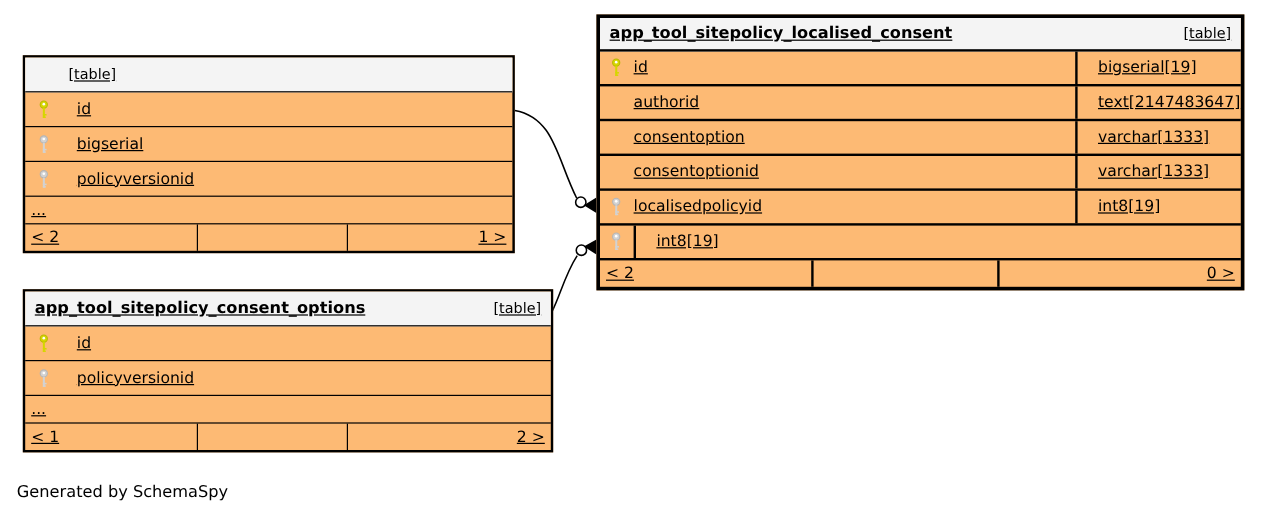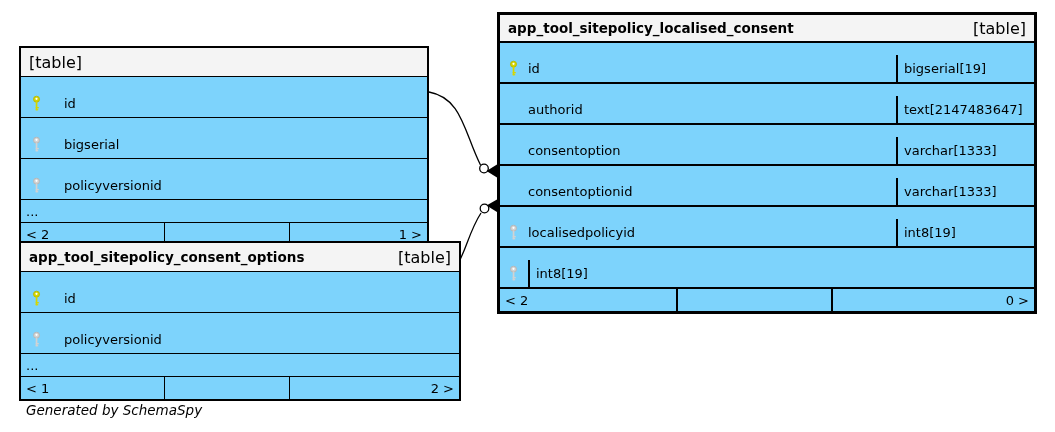--- a/index.html
+++ b/index.html
@@ -2,51 +2,51 @@
 <html><head>
 <meta charset="utf-8">
 <style>
   html,body{margin:0;padding:0;}
   body{
     width:1055px;height:432px;position:relative;background:#ffffff;
     font-family:"DejaVu Sans","Liberation Sans",sans-serif;color:#000;
     overflow:hidden;
   }
   .edges{position:absolute;left:0;top:0;pointer-events:none;}
-  .tbl{position:absolute;background:#7dd3fc;border:2px solid #000;box-sizing:border-box;font-size:13px;}
+  .tbl{position:absolute;background:#fdba74;border:2px solid #000;box-sizing:border-box;font-size:13px;text-decoration:underline;}
   #t1{left:19px;top:46px;width:410px;}
   #t2{left:19px;top:241px;width:442px;}
   #t3{left:497px;top:12px;width:540px;border-width:3px;}
   .tbl-head{height:28px;background:#f4f4f4;border-bottom:1px solid #000;
     display:flex;align-items:center;justify-content:space-between;padding:0 8px;}
   #t3 .tbl-head{height:26px;border-bottom-width:2px;}
   .tbl-name{font-weight:bold;font-size:13.5px;white-space:nowrap;}
-  .tbl-tag{font-size:16px;white-space:nowrap;}
-  .tbl-row{height:28px;border-bottom:1px solid #000;display:flex;align-items:center;padding-left:11px;margin-top:12px;}
+  .tbl-tag{font-size:12px;white-space:nowrap;margin-left:28px;}
+  .tbl-row{height:28px;border-bottom:1px solid #000;display:flex;align-items:center;padding-left:11px;}
   #t3 .tbl-row{height:27px;border-bottom-width:2px;padding-left:9px;}
   .key{width:32px;display:flex;align-items:center;flex:0 0 auto;}
   #t3 .key{width:19px;}
   .name-cell{flex:1;white-space:nowrap;}
   .type-cell{width:138px;flex:0 0 auto;border-left:2px solid #000;align-self:stretch;
-    display:flex;align-items:center;padding-left:6px;box-sizing:border-box;white-space:nowrap;}
+    display:flex;align-items:center;padding-left:17px;box-sizing:border-box;white-space:nowrap;}
   .dots-row{height:22px;border-bottom:1px solid #000;display:flex;align-items:center;padding-left:5px;}
   .tbl-footer{height:22px;display:flex;align-items:stretch;}
   .fc{display:flex;align-items:center;padding:0 5px;box-sizing:border-box;}
   .fc-left{width:143px;}
   .fc-mid{width:125px;border-left:1px solid #000;}
   .fc-right{flex:1;border-left:1px solid #000;justify-content:flex-end;}
   #t3 .fc-left{width:176px;}
   #t3 .fc-mid{width:155px;border-left-width:2px;}
   #t3 .fc-right{border-left-width:2px;}
   .k-hole{fill:#fff;}
   .pk .k-head{fill:#d6d600;stroke:#b8b800;stroke-width:.9;}
   .pk .k-stem{fill:#d6d600;}
   .fk .k-head{fill:#d2d2d2;stroke:#b5b5b5;stroke-width:.9;}
   .fk .k-stem{fill:#d2d2d2;}
-  .note{position:absolute;left:26px;top:402px;font-size:13.5px;font-style:italic;}
+  .note{position:absolute;left:14px;top:402px;font-size:13.5px;}
 </style>
 </head>
 <body>
 
 <svg class="edges" width="1055" height="432">
   <g>
     <path d="M 429 92 C 462 98 464 132 480.5 165" fill="none" stroke="#000" stroke-width="1.3"></path>
     <circle cx="484" cy="168.5" r="4.3" fill="#fff" stroke="#000" stroke-width="1.3"></circle>
     <polygon points="486.5,171 497,164.5 497,177.5" fill="#000"></polygon>
   </g>

